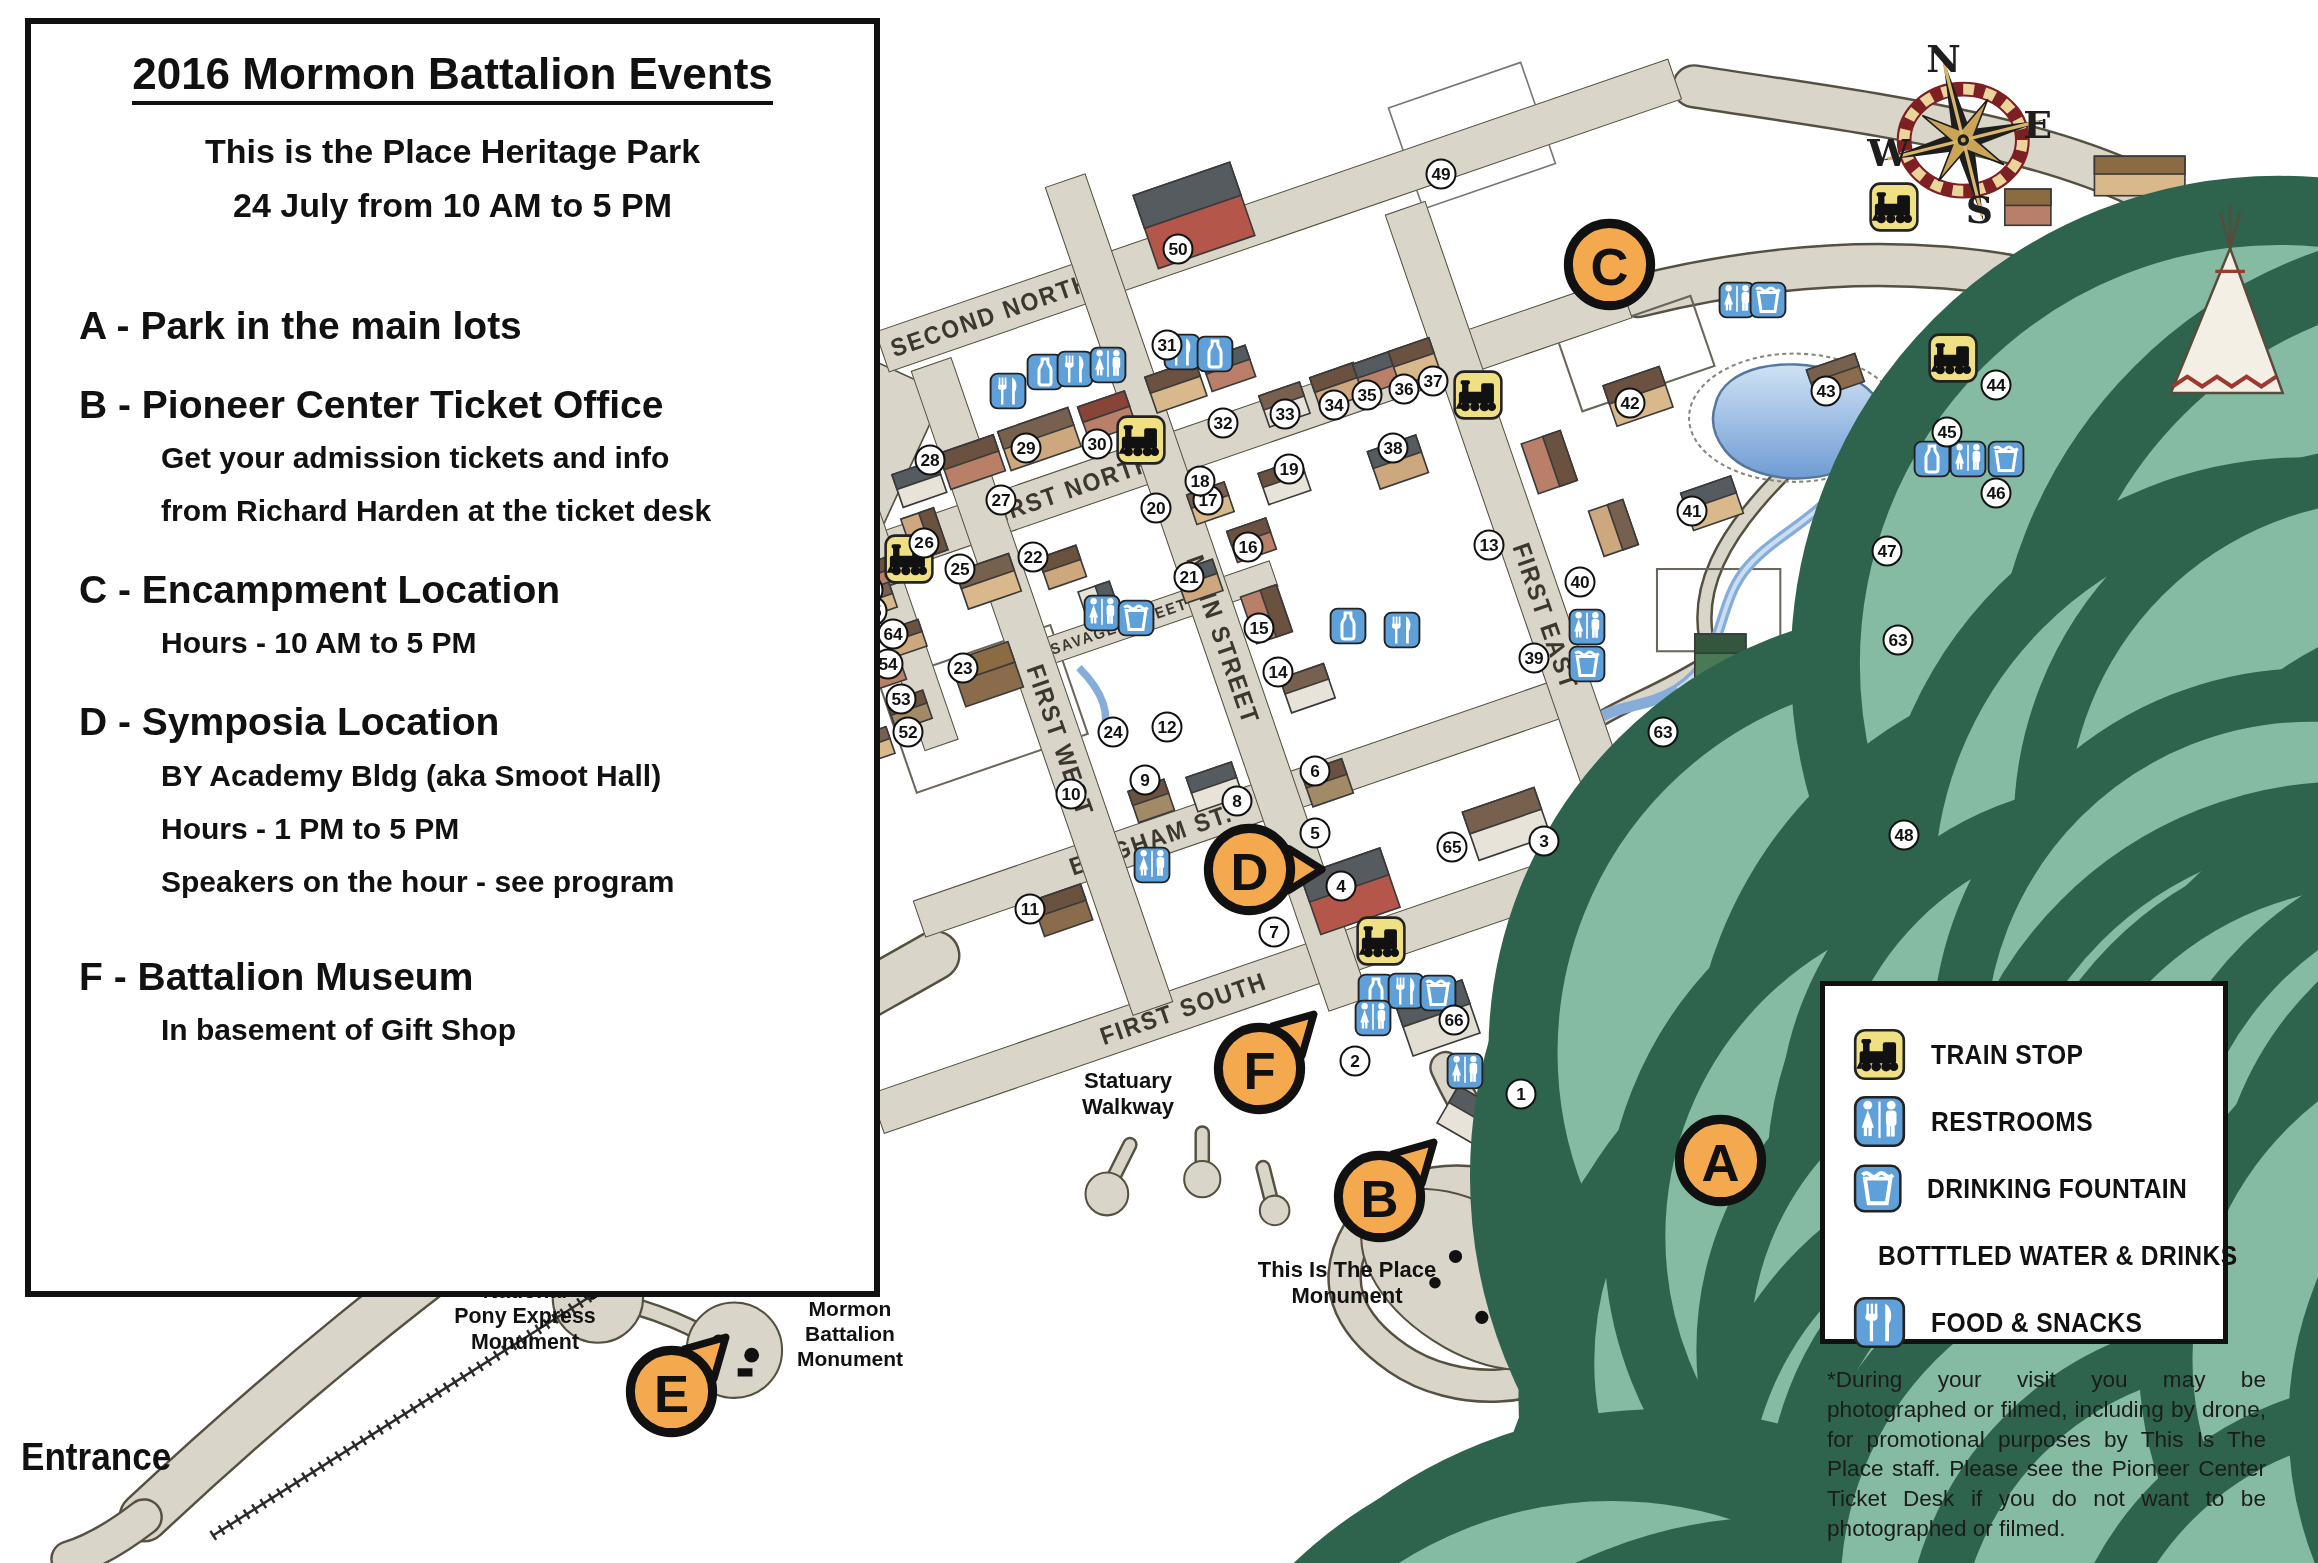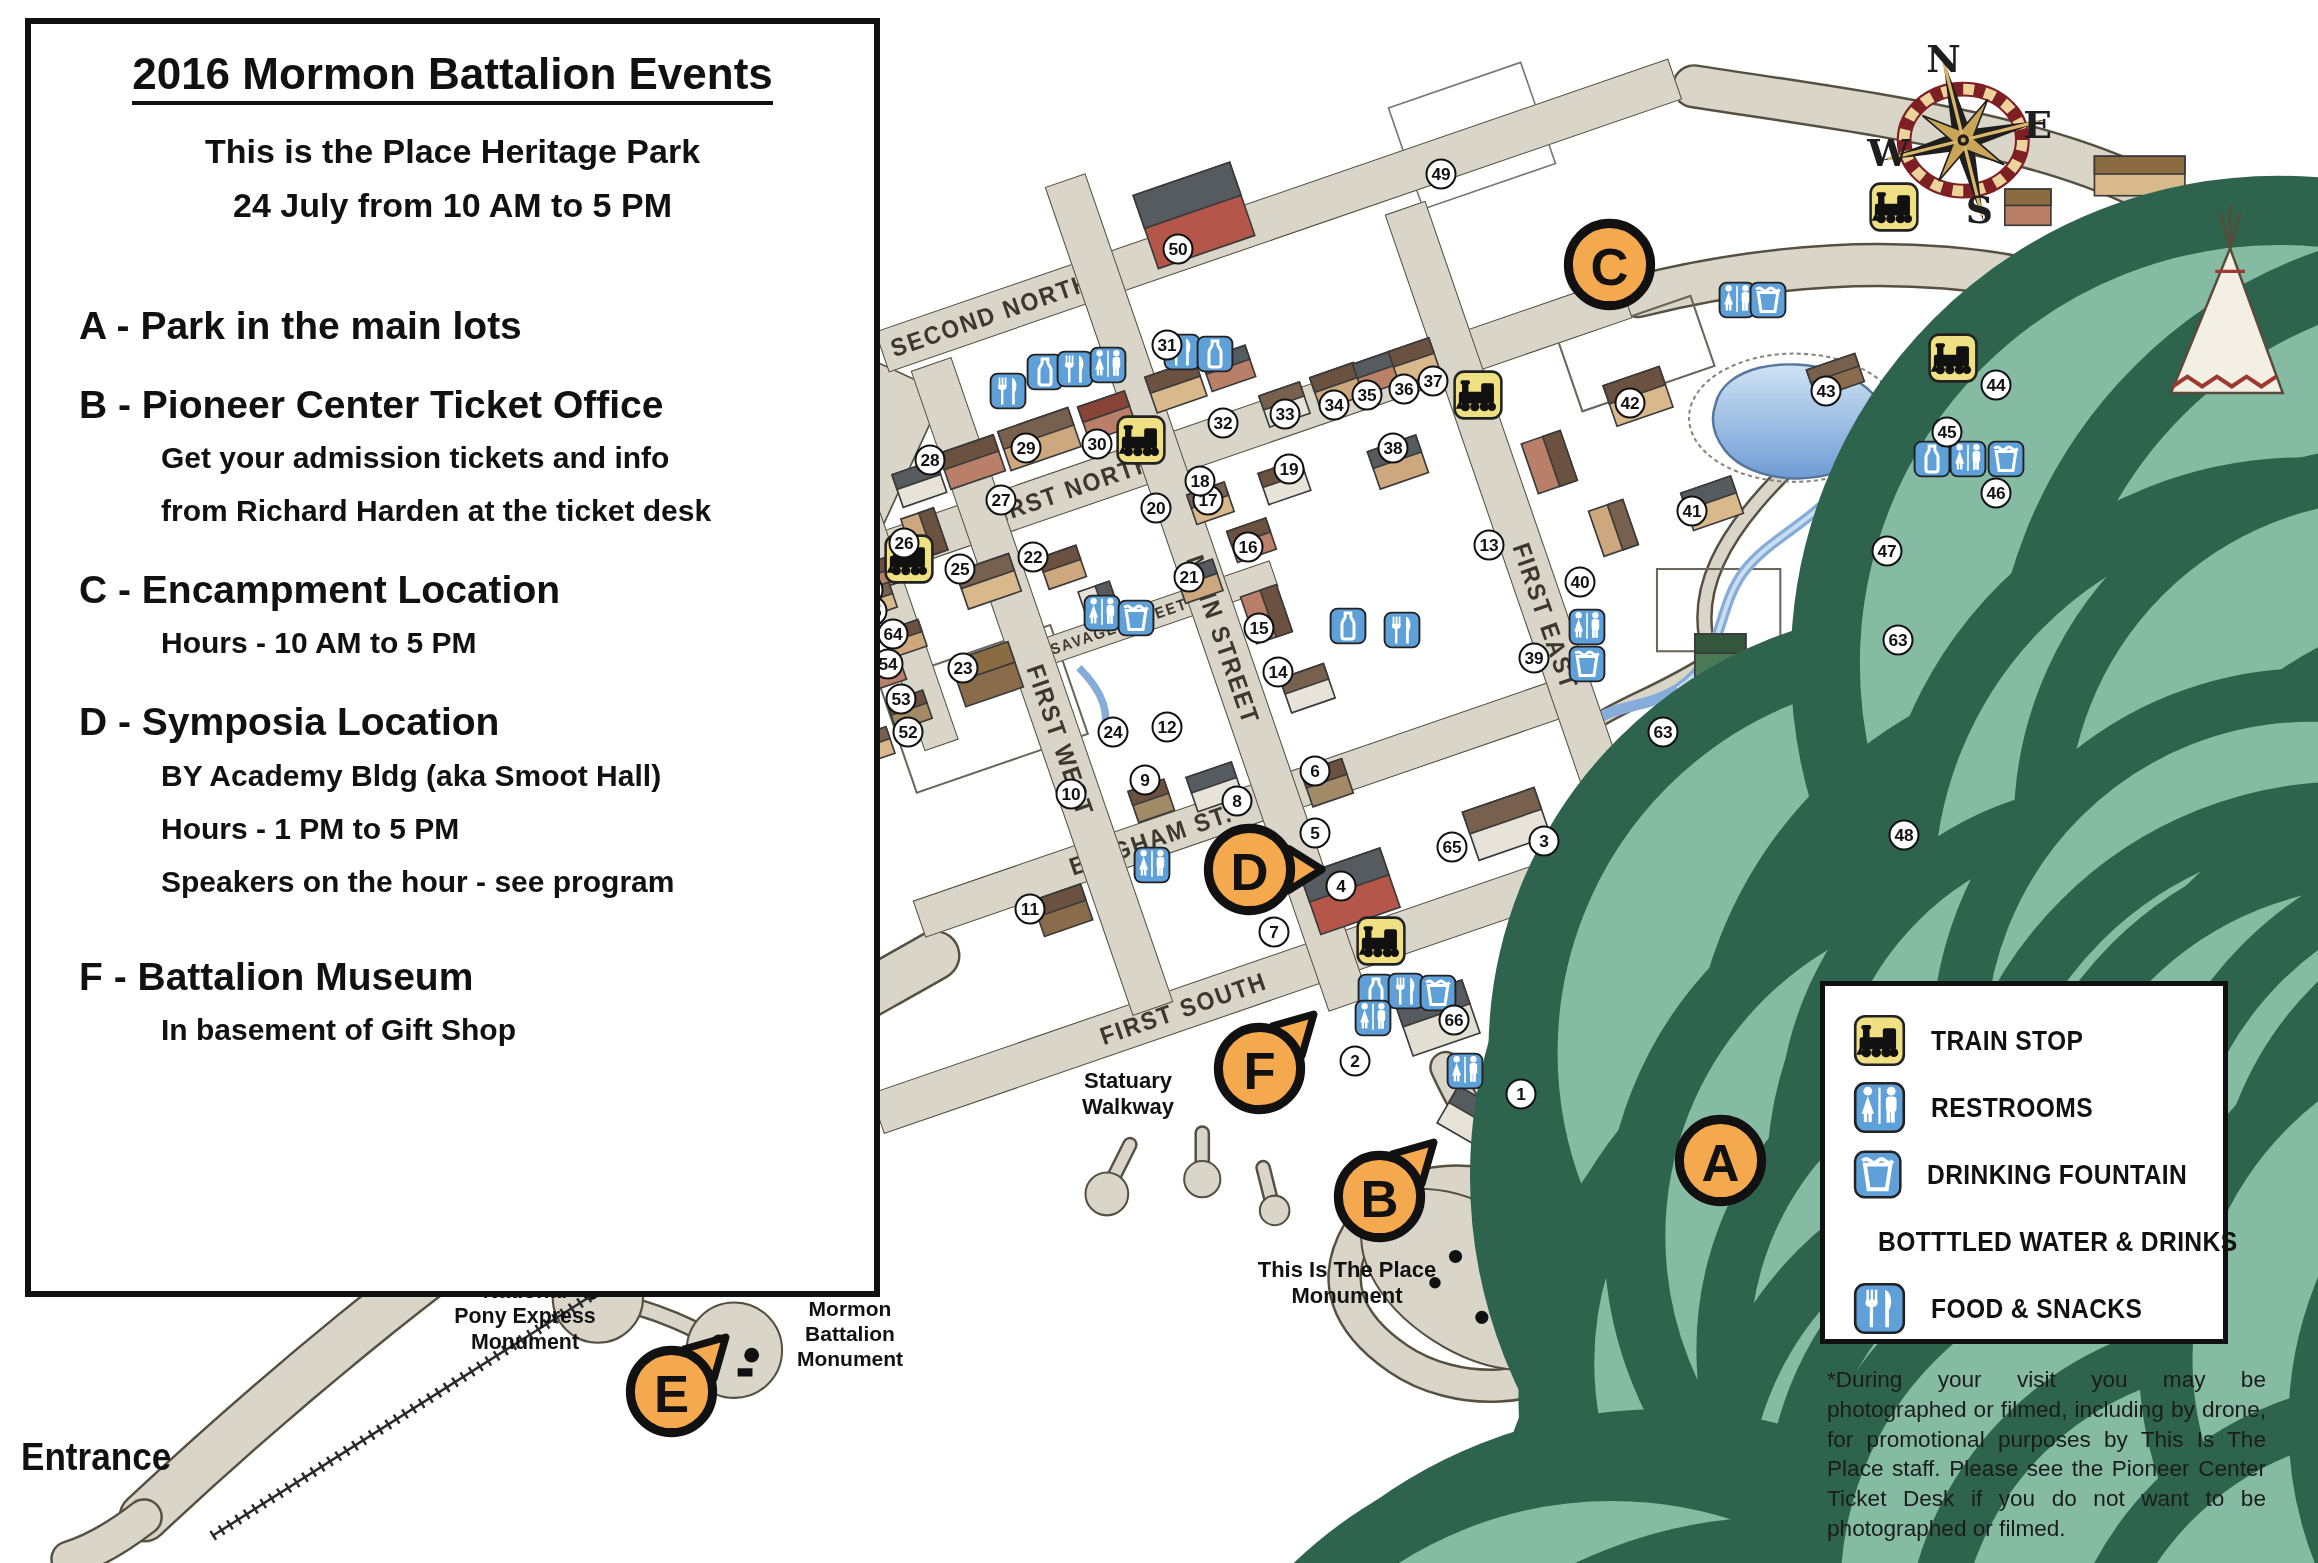--- a/index.html
+++ b/index.html
@@ -24,21 +24,21 @@
   .panel-title{margin:25px 21.4px 0;text-align:center;font-size:44px;font-weight:bold;}
   .panel-title span{border-bottom:4.1px solid #111;padding-bottom:3.3px;}
   .panel-subtitle{margin-top:25px;text-align:center;font-size:34px;font-weight:bold;line-height:1.6;}
   .info-items{margin:71px 20px 0 48px;}
   .info-item{margin-top:35px;}
   .info-item.sp{margin-top:51px;}
   .info-item .headline{font-size:39px;font-weight:bold;}
   .info-item .detail{font-size:30px;font-weight:bold;margin-left:82px;margin-top:8.2px;line-height:1.5;}
   
   .legend{position:absolute;left:1820px;top:981px;width:408px;height:363px;background:#fff;
-          border:5px solid #111;box-sizing:border-box;z-index:9;padding:21px 0 0 28px;}
+          border:5px solid #111;box-sizing:border-box;z-index:9;padding:35px 0 0 28px;}
   .legend-row{display:flex;align-items:center;height:67px;}
   .legend-label{margin-left:25px;font-size:28px;font-weight:bold;white-space:nowrap;
                 transform:scaleX(.88);transform-origin:left center;letter-spacing:0.4px;}
   .disclaimer{position:absolute;left:1827px;top:1365px;width:439px;font-size:22.6px;line-height:1.32;
               color:#1c1c1c;text-align:justify;z-index:9;margin:0;}
   .entrance{position:absolute;left:21.4px;top:1435px;font-size:39px;font-weight:bold;z-index:9;
             transform:scaleX(.9);transform-origin:left;}
   .compass-letter{font-family:"DejaVu Serif","Liberation Serif",serif;font-weight:bold;font-size:46px;fill:#1e1e1e;}
 </style>
 </head>
@@ -703,21 +703,21 @@
       <div class="nummark" style="left: 1248px; top: 547px;">16</div>
       <div class="nummark" style="left: 1208px; top: 500px;">17</div>
       <div class="nummark" style="left: 1200px; top: 481px;">18</div>
       <div class="nummark" style="left: 1289px; top: 469px;">19</div>
       <div class="nummark" style="left: 1156px; top: 508px;">20</div>
       <div class="nummark" style="left: 1189px; top: 577px;">21</div>
       <div class="nummark" style="left: 1033px; top: 557px;">22</div>
       <div class="nummark" style="left: 963px; top: 668px;">23</div>
       <div class="nummark" style="left: 1085px; top: 732px; margin-left: 28px;">24</div>
       <div class="nummark" style="left: 960px; top: 569px;">25</div>
-      <div class="nummark" style="left: 904px; top: 543px;">26</div>
+      <div class="nummark" style="left: 924px; top: 543px; font-family: Liberation Mono, monospace;">26</div>
       <div class="nummark" style="left: 1001px; top: 500px;">27</div>
       <div class="nummark" style="left: 930px; top: 460px;">28</div>
       <div class="nummark" style="left: 1026px; top: 448px;">29</div>
       <div class="nummark" style="left: 1097px; top: 444px;">30</div>
       <div class="nummark" style="left: 1167px; top: 345px;">31</div>
       <div class="nummark" style="left: 1223px; top: 423px;">32</div>
       <div class="nummark" style="left: 1285px; top: 414px;">33</div>
       <div class="nummark" style="left: 1334px; top: 405px;">34</div>
       <div class="nummark" style="left: 1367px; top: 395px;">35</div>
       <div class="nummark" style="left: 1404px; top: 389px;">36</div>

